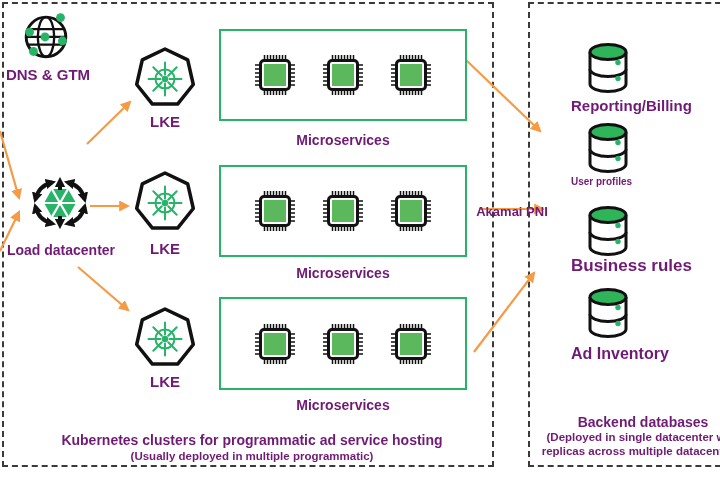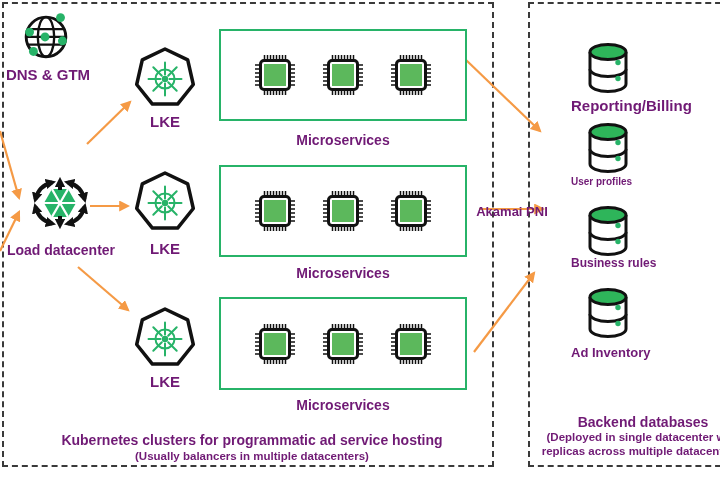--- a/index.html
+++ b/index.html
@@ -174,25 +174,25 @@
 <div class="lbl" style="left:571px;top:97px;font-size:15px">Reporting/Billing</div>
 
 <svg class="abs" style="left:585px;top:122px" width="46" height="54" viewBox="0 0 46 54">
     <use href="#dbg"></use>
   </svg>
 <div class="lbl" style="left:571px;top:176px;font-size:10px">User profiles</div>
 
 <svg class="abs" style="left:585px;top:205px" width="46" height="54" viewBox="0 0 46 54">
     <use href="#dbg"></use>
   </svg>
-<div class="lbl" style="left:571px;top:256px;font-size:12px">Business rules</div>
+<div class="lbl" style="left:571px;top:256px;font-size:17px">Business rules</div>
 
 <svg class="abs" style="left:585px;top:287px" width="46" height="54" viewBox="0 0 46 54">
     <use href="#dbg"></use>
   </svg>
-<div class="lbl" style="left:571px;top:345px;font-size:13px">Ad Inventory</div>
+<div class="lbl" style="left:571px;top:345px;font-size:16px">Ad Inventory</div>
 
 <div class="lbl center" style="left:10px;top:432px;width:484px;font-size:14px">Kubernetes clusters for programmatic ad service hosting</div>
-<div class="lbl center" style="left:10px;top:450px;width:484px;font-size:11.5px">(Usually balancers in multiple datacenters)</div>
+<div class="lbl center" style="left:10px;top:450px;width:484px;font-size:11.5px">(Usually deployed in multiple programmatic)</div>
 
 <div class="lbl center" style="left:523px;top:414px;width:240px;font-size:14px">Backend databases</div>
 <div class="lbl center" style="left:523px;top:431px;width:240px;font-size:11.5px">(Deployed in single datacenter with</div>
 <div class="lbl center" style="left:523px;top:445px;width:240px;font-size:11.5px">replicas across multiple datacenters)</div>
 
 </body></html>

